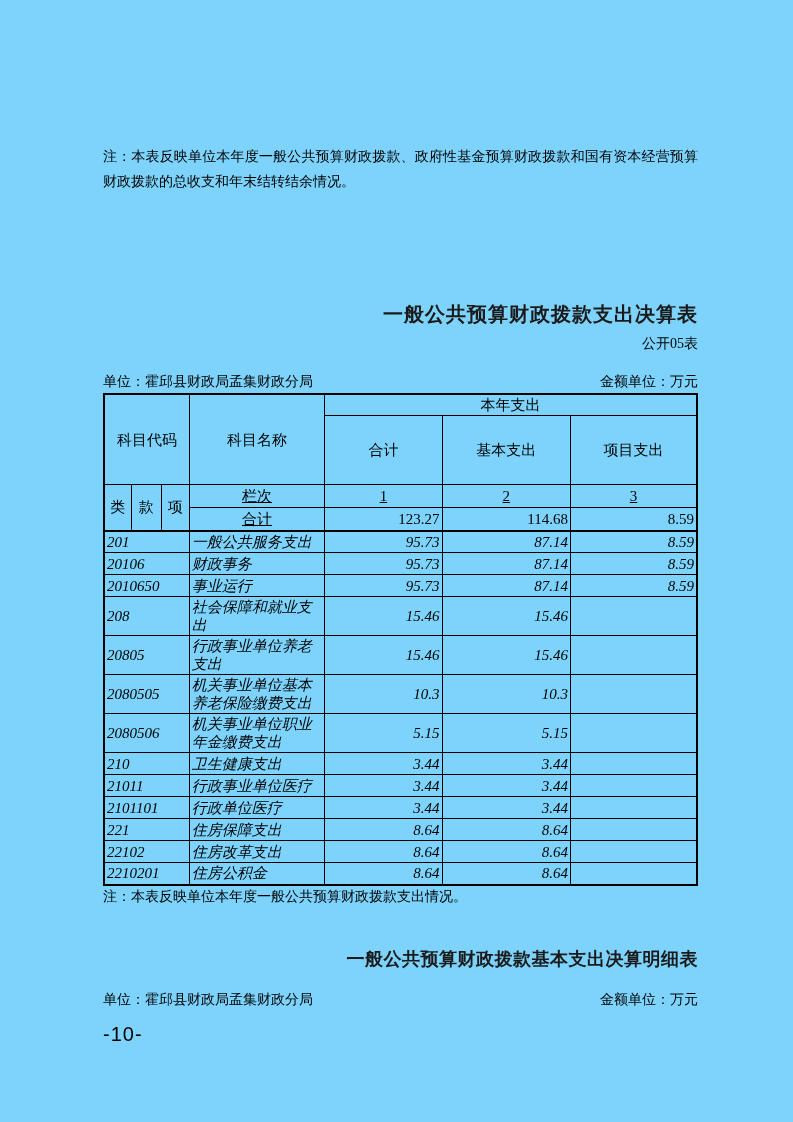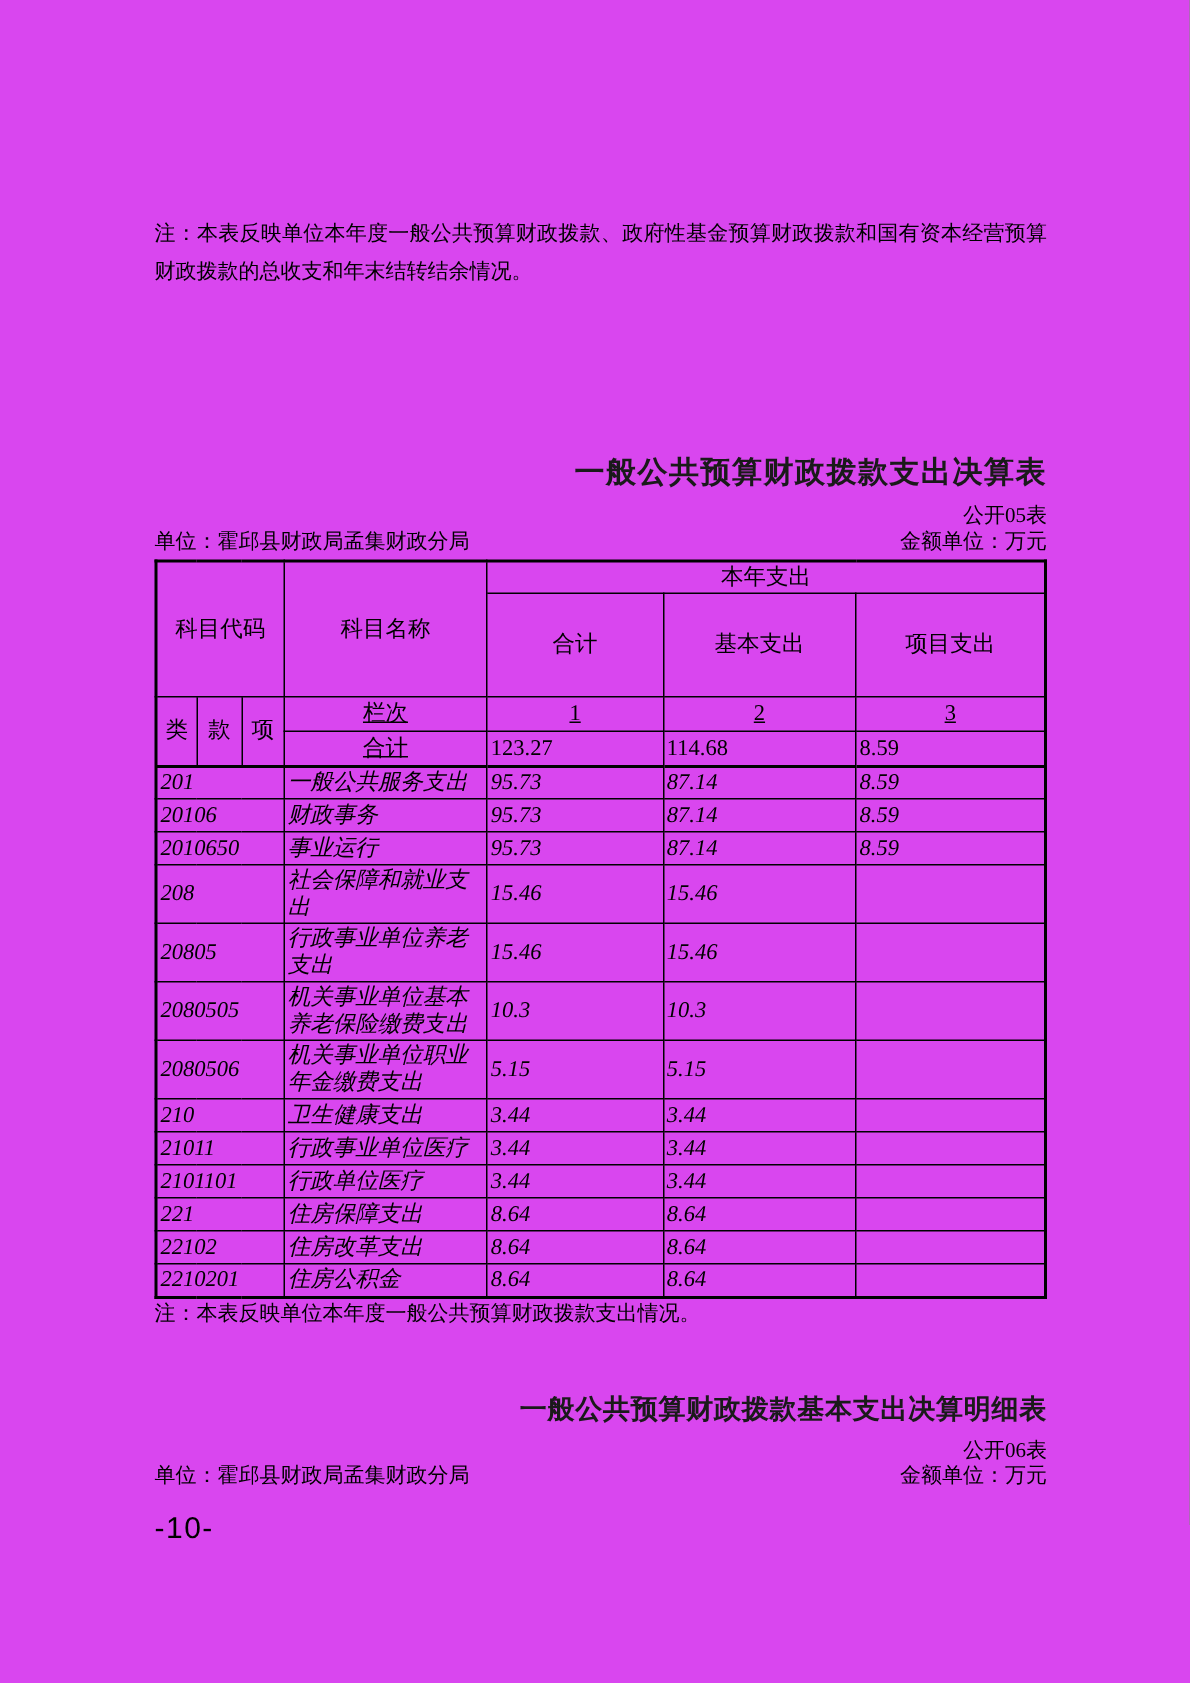--- a/index.html
+++ b/index.html
@@ -1,20 +1,20 @@
 <!DOCTYPE html>
 <html><head>
 <meta charset="utf-8">
 <style>
   * { margin:0; padding:0; box-sizing:border-box; }
   html,body { background:#888; }
   .page {
     position:relative;
     width:793px; height:1122px;
-    background:#d946ef;
+    background:#7dd3fc;
     margin:0 auto;
     overflow:hidden;
     color:#000;
     font-family:"Liberation Serif","DejaVu Serif",serif;
     padding-left:40px;
   }
   .content {
     position:absolute;
     left:103px; top:0;
     width:595px;
@@ -32,21 +32,21 @@
     color:#1a1a1a;
   }
   .title-1 { margin-top:106px; font-size:20px; letter-spacing:1px; }
   .title-2 { margin-top:40px; font-size:18px; letter-spacing:0.5px;font-family:Liberation Mono, monospace; }
   .meta-right {
     margin-top:7px;
     text-align:right;
     font-size:14px;
   }
   .unit-row {
-    margin-top:0;
+    margin-top:20px;
     display:flex;
     justify-content:space-between;
     font-size:14px;
     line-height:1.3;
     margin-bottom:2px;
   }
   table.budget {
     width:595px;
     border-collapse:collapse;
     table-layout:fixed;
@@ -60,21 +60,21 @@
     vertical-align:middle;
     line-height:1.2;
     overflow:hidden;
   }
   tr.h-band th { height:20px; text-align:center; }
   tr.h-sub th { height:69px; text-align:center; }
   tr.h-lanci td, tr.h-lanci th { height:23px; text-align:center; }
   tr.grand-total td { height:23px; }
   tr.grand-total td, tr.h-lanci th.kkx { border-bottom:2px solid #000; }
   td.c { text-align:center;text-decoration:underline; }
-  td.num { text-align:left; padding-right:4px; }
+  td.num { text-align:right; padding-right:4px; }
   td.bold { font-weight:bold; }
   td.code { text-align:left; padding-left:2px; }
   td.nm { text-align:left; padding-left:2px; }
   tbody.data tr { height:22px;font-style:italic; }
   .note-under {
     margin-top:2px;
     font-size:14px;
     line-height:1.4;
     font-family:Liberation Mono, monospace;
   }
@@ -232,21 +232,20 @@
             <td class="num">8.64</td>
             <td class="num"></td>
           </tr>
         </tbody>
     </table>
 
     <p class="note-under">注：本表反映单位本年度一般公共预算财政拨款支出情况。</p>
 
     <h1 class="tbl-title title-2">一般公共预算财政拨款基本支出决算明细表</h1>
 
-    <div class="meta-right">公开06表</div>
 
     <div class="unit-row">
       <span>单位：霍邱县财政局孟集财政分局</span>
       <span>金额单位：万元</span>
     </div>
 
     <div class="page-number">-10-</div>
 
   </div>
 </div>

